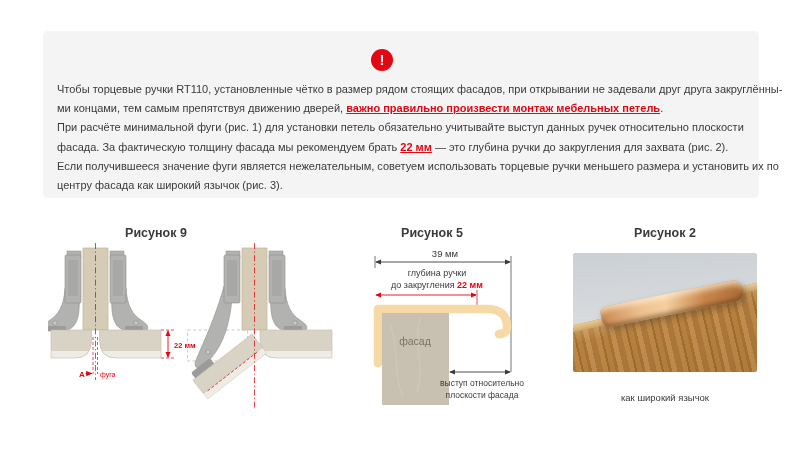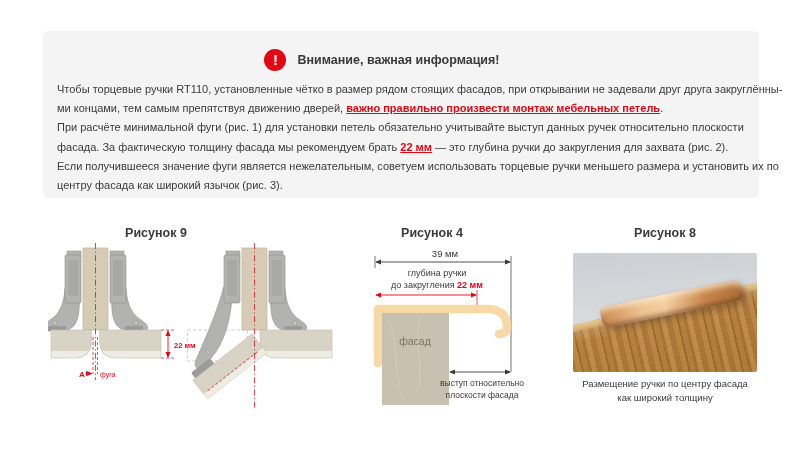--- a/index.html
+++ b/index.html
@@ -37,28 +37,27 @@
 </style>
 </head>
 <body>
 
 <div class="page">
 
   <div class="card"></div>
 
   <div class="warn-head">
     <div class="warn-icon">!</div>
-    <div class="warn-title">Внимание, важная информация!</div>
   </div>
 
   <div class="para"><span class="seg-n">Чтобы  торцевые ручки RT110, установленные чётко в размер рядом стоящих фасадов, при открывании не задевали друг друга закруглённы-</span><br><span class="seg-n">ми концами, тем самым препятствуя движению дверей, </span><span class="seg-rb">важно правильно произвести монтаж мебельных петель</span><span class="seg-n">.</span><br><span class="seg-n">При расчёте минимальной фуги (рис. 1) для установки петель </span><span class="seg-b">обязательно учитывайте выступ данных ручек относительно плоскости</span><br><span class="seg-b">фасада. За фактическую толщину фасада мы рекомендуем брать </span><span class="seg-rb">22 мм</span><span class="seg-n"> — это глубина ручки до закругления для захвата (рис. 2).</span><br><span class="seg-n">Если получившееся значение фуги является нежелательным, советуем использовать торцевые ручки меньшего размера и установить их по</span><br><span class="seg-n">центру фасада как широкий язычок (рис. 3).</span></div>
 
   <div class="fig-title" style="left:156px">Рисунок 9</div>
-  <div class="fig-title" style="left:432px">Рисунок 4</div>
-  <div class="fig-title" style="left:665px">Рисунок 8</div>
+  <div class="fig-title" style="left:432px">Рисунок 5</div>
+  <div class="fig-title" style="left:665px">Рисунок 2</div>
 
   <svg style="position:absolute;left:48px;top:240px" width="290" height="185" viewBox="0 0 290 185">
     <defs>
       <marker id="f1r" markerWidth="7" markerHeight="7" refX="6" refY="3" orient="auto-start-reverse">
         <path d="M0,0 L7,3 L0,6 Z" fill="#e30613"></path>
       </marker>
     </defs>
 
     <g>
 
@@ -180,17 +179,17 @@
   </svg>
 
   <div class="photo">
     <div class="wood">
       <div class="wood-edge"></div>
       <div class="wood-sheen"></div>
     </div>
     <div class="handle3"></div>
   </div>
   <div class="fig3-caption">
-    <span>Размещение ручки по центру фасада</span><br>
-    <span>как широкий толщину</span>
+    <br>
+    <span>как широкий язычок</span>
   </div>
 
 </div>
 
 </body></html>

